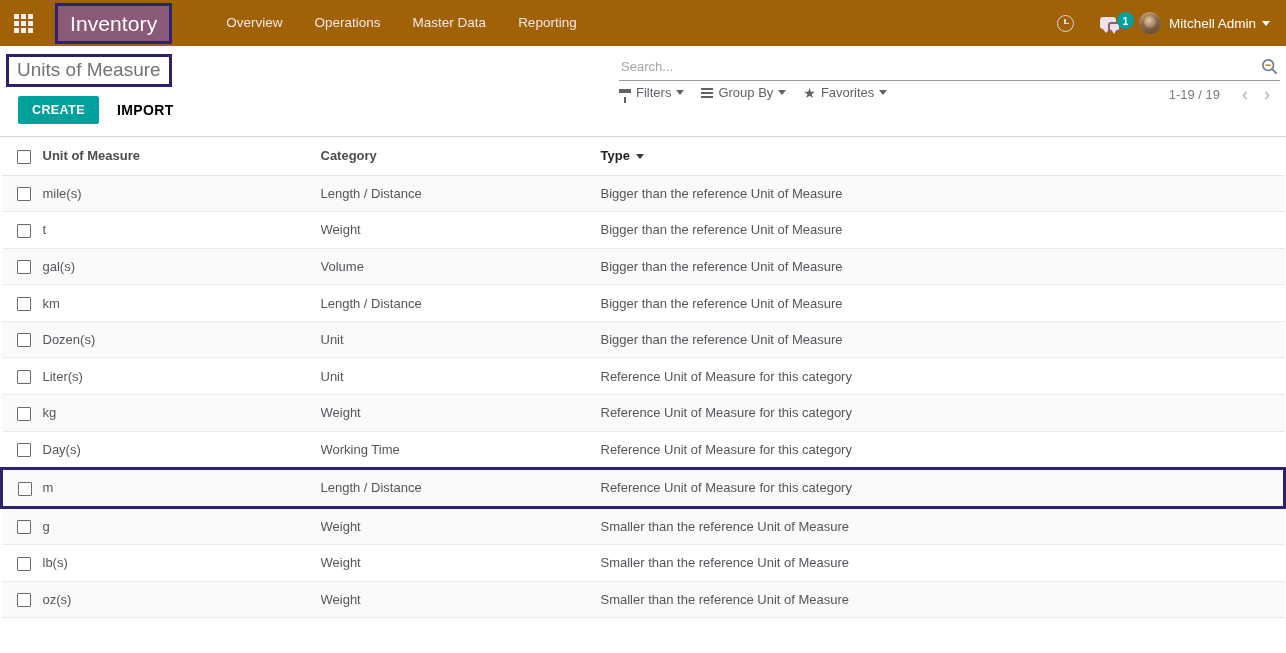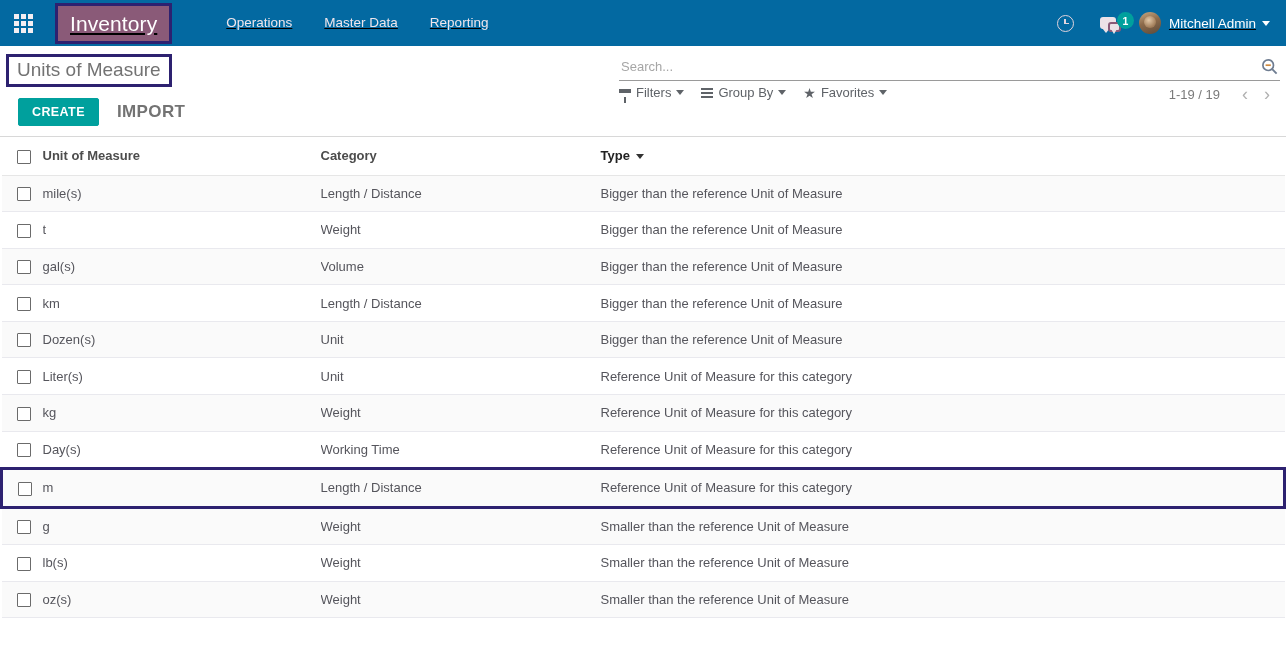--- a/index.html
+++ b/index.html
@@ -7,25 +7,24 @@
     width: 1286px; height: 653px;
     font-family: "Liberation Sans", sans-serif;
     background: #ffffff;
     overflow: hidden;
     -webkit-font-smoothing: antialiased;
   }
 
   
   .navbar {
     height: 46px;
-    background: #0369a1;
+    background: #a16207;
     display: flex;
     align-items: center;
     position: relative;
-    text-decoration: underline;
   }
   .apps-toggle {
     width: 46px; height: 46px;
     display: flex; align-items: center; justify-content: center;
     cursor: pointer;
   }
   .grid-icon {
     display: grid;
     grid-template-columns: repeat(3, 5px);
     grid-template-rows: repeat(3, 5px);
@@ -148,22 +147,22 @@
   .cp-buttons { margin: 9px 0 0 18px; display: flex; align-items: center; }
   .btn-create {
     background: #00a09d; color: #ffffff;
     border: 1px solid #00a09d;
     font-size: 12.5px; font-weight: bold;
     letter-spacing: .4px;
     padding: 6px 13px 6px 13px;
     cursor: pointer; border-radius: 2px;
   }
   .btn-import {
-    color: #737373; background: transparent; border: none;
-    font-size: 17px; font-weight: bold; letter-spacing: .4px;
+    color: #000000; background: transparent; border: none;
+    font-size: 14px; font-weight: bold; letter-spacing: .4px;
     margin-left: 16px; cursor: pointer; padding: 6px 2px;
   }
 
   
   .cp-right { position: absolute; left: 619px; right: 0; top: 0; }
   .search-row {
     margin-top: 10px;
     margin-right: 6px;
     border-bottom: 1px solid #9a9a9a;
     display: flex; align-items: center;
@@ -289,20 +288,21 @@
         <i></i>
         <i></i>
     </span>
   </div>
 
   <div class="brand-wrap">
     <span class="brand">Inventory</span>
   </div>
 
   <nav class="menu">
+    <span class="menu-item">Overview</span>
     <span class="menu-item">Operations</span>
     <span class="menu-item">Master Data</span>
     <span class="menu-item">Reporting</span>
   </nav>
 
   <div class="nav-right">
     <div class="nav-icon-btn">
       <span class="clock-icon"></span>
     </div>
     <div class="nav-icon-btn">

